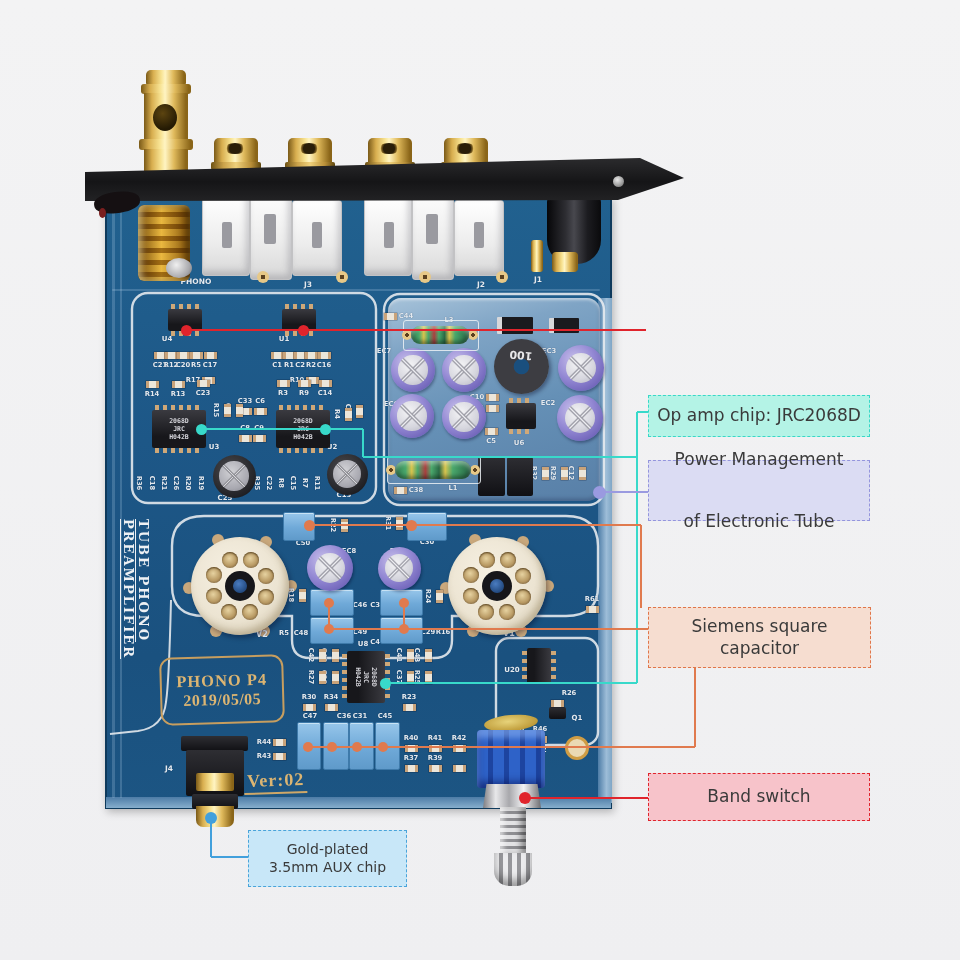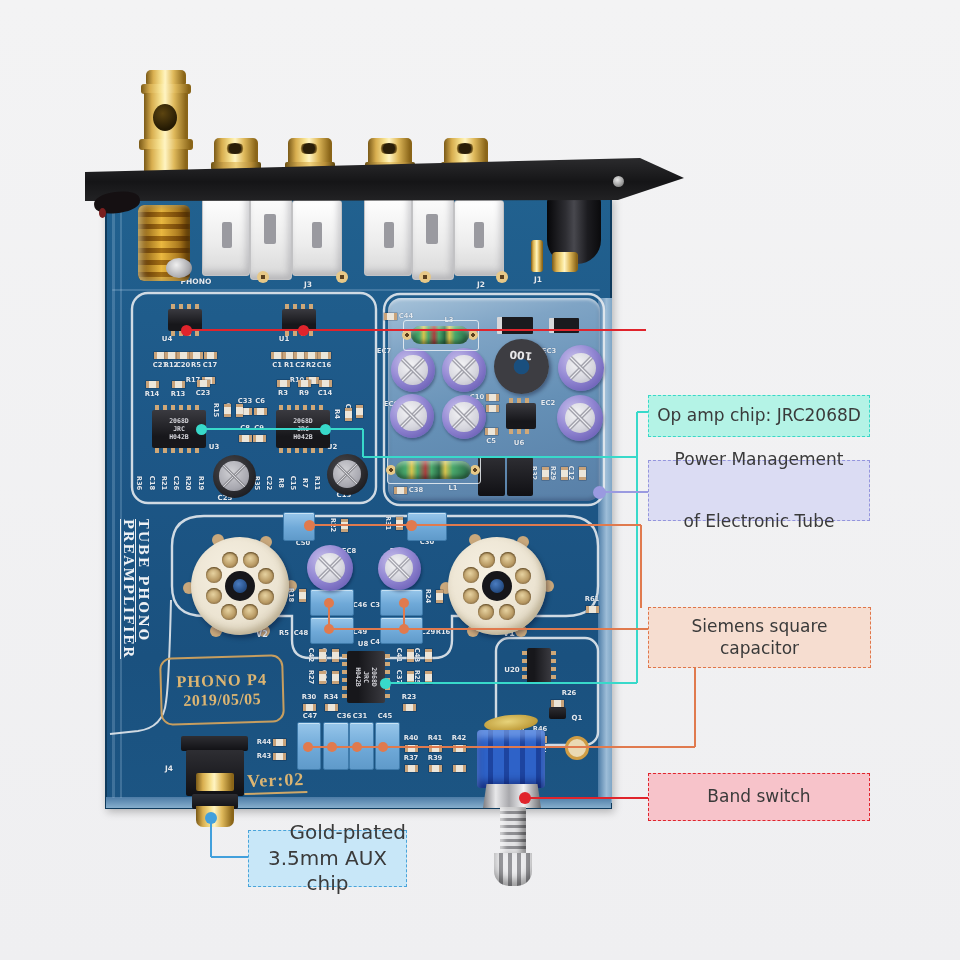--- a/index.html
+++ b/index.html
@@ -100,21 +100,21 @@
   .seg{position:absolute;z-index:40;}
   .dot{position:absolute;z-index:45;border-radius:50%;}
   .callout{position:absolute;z-index:50;border:1.6px dashed #999;display:flex;flex-direction:column;
         align-items:center;justify-content:center;color:#3a3a3a;font-size:17px;line-height:1.28;
         font-family:"DejaVu Sans","Liberation Sans",sans-serif;text-align:center;}
   .co-tl071{left:646px;top:305px;width:222px;height:45px;}
   .co-jrc{left:648px;top:395px;width:220px;height:40px;}
   .co-power{left:648px;top:460px;width:220px;height:59px;}
   .co-siemens{left:648px;top:607px;width:221px;height:59px;}
   .co-band{left:648px;top:773px;width:220px;height:46px;}
-  .co-aux{left:248px;top:830px;width:157px;height:55px;font-size:20px;align-items:flex-end;}
+  .co-aux{left:248px;top:830px;width:157px;height:55px;font-size:14px;}
 
   
   #pot-body{left:477px;top:730px;width:68px;height:58px;z-index:8;border-radius:4px;
         background:repeating-linear-gradient(90deg,#2e62c8 0 11px,#1d44a0 11px 16px);
         box-shadow:inset 0 8px 6px rgba(160,195,255,.5), inset 0 -6px 8px rgba(0,0,60,.5);}
   #pot-hex{left:483px;top:784px;width:58px;height:24px;z-index:8;
         background:linear-gradient(90deg,#7e7e82,#e8e8ea 22%,#a8a8ac 45%,#f2f2f4 70%,#6e6e72);
         clip-path:polygon(6% 0,94% 0,100% 100%,0 100%);}
   #pot-shaft{left:500px;top:807px;width:26px;height:48px;z-index:8;
         background:repeating-linear-gradient(180deg,#e2e2e4 0 4px,#8e8e92 4px 7px);

